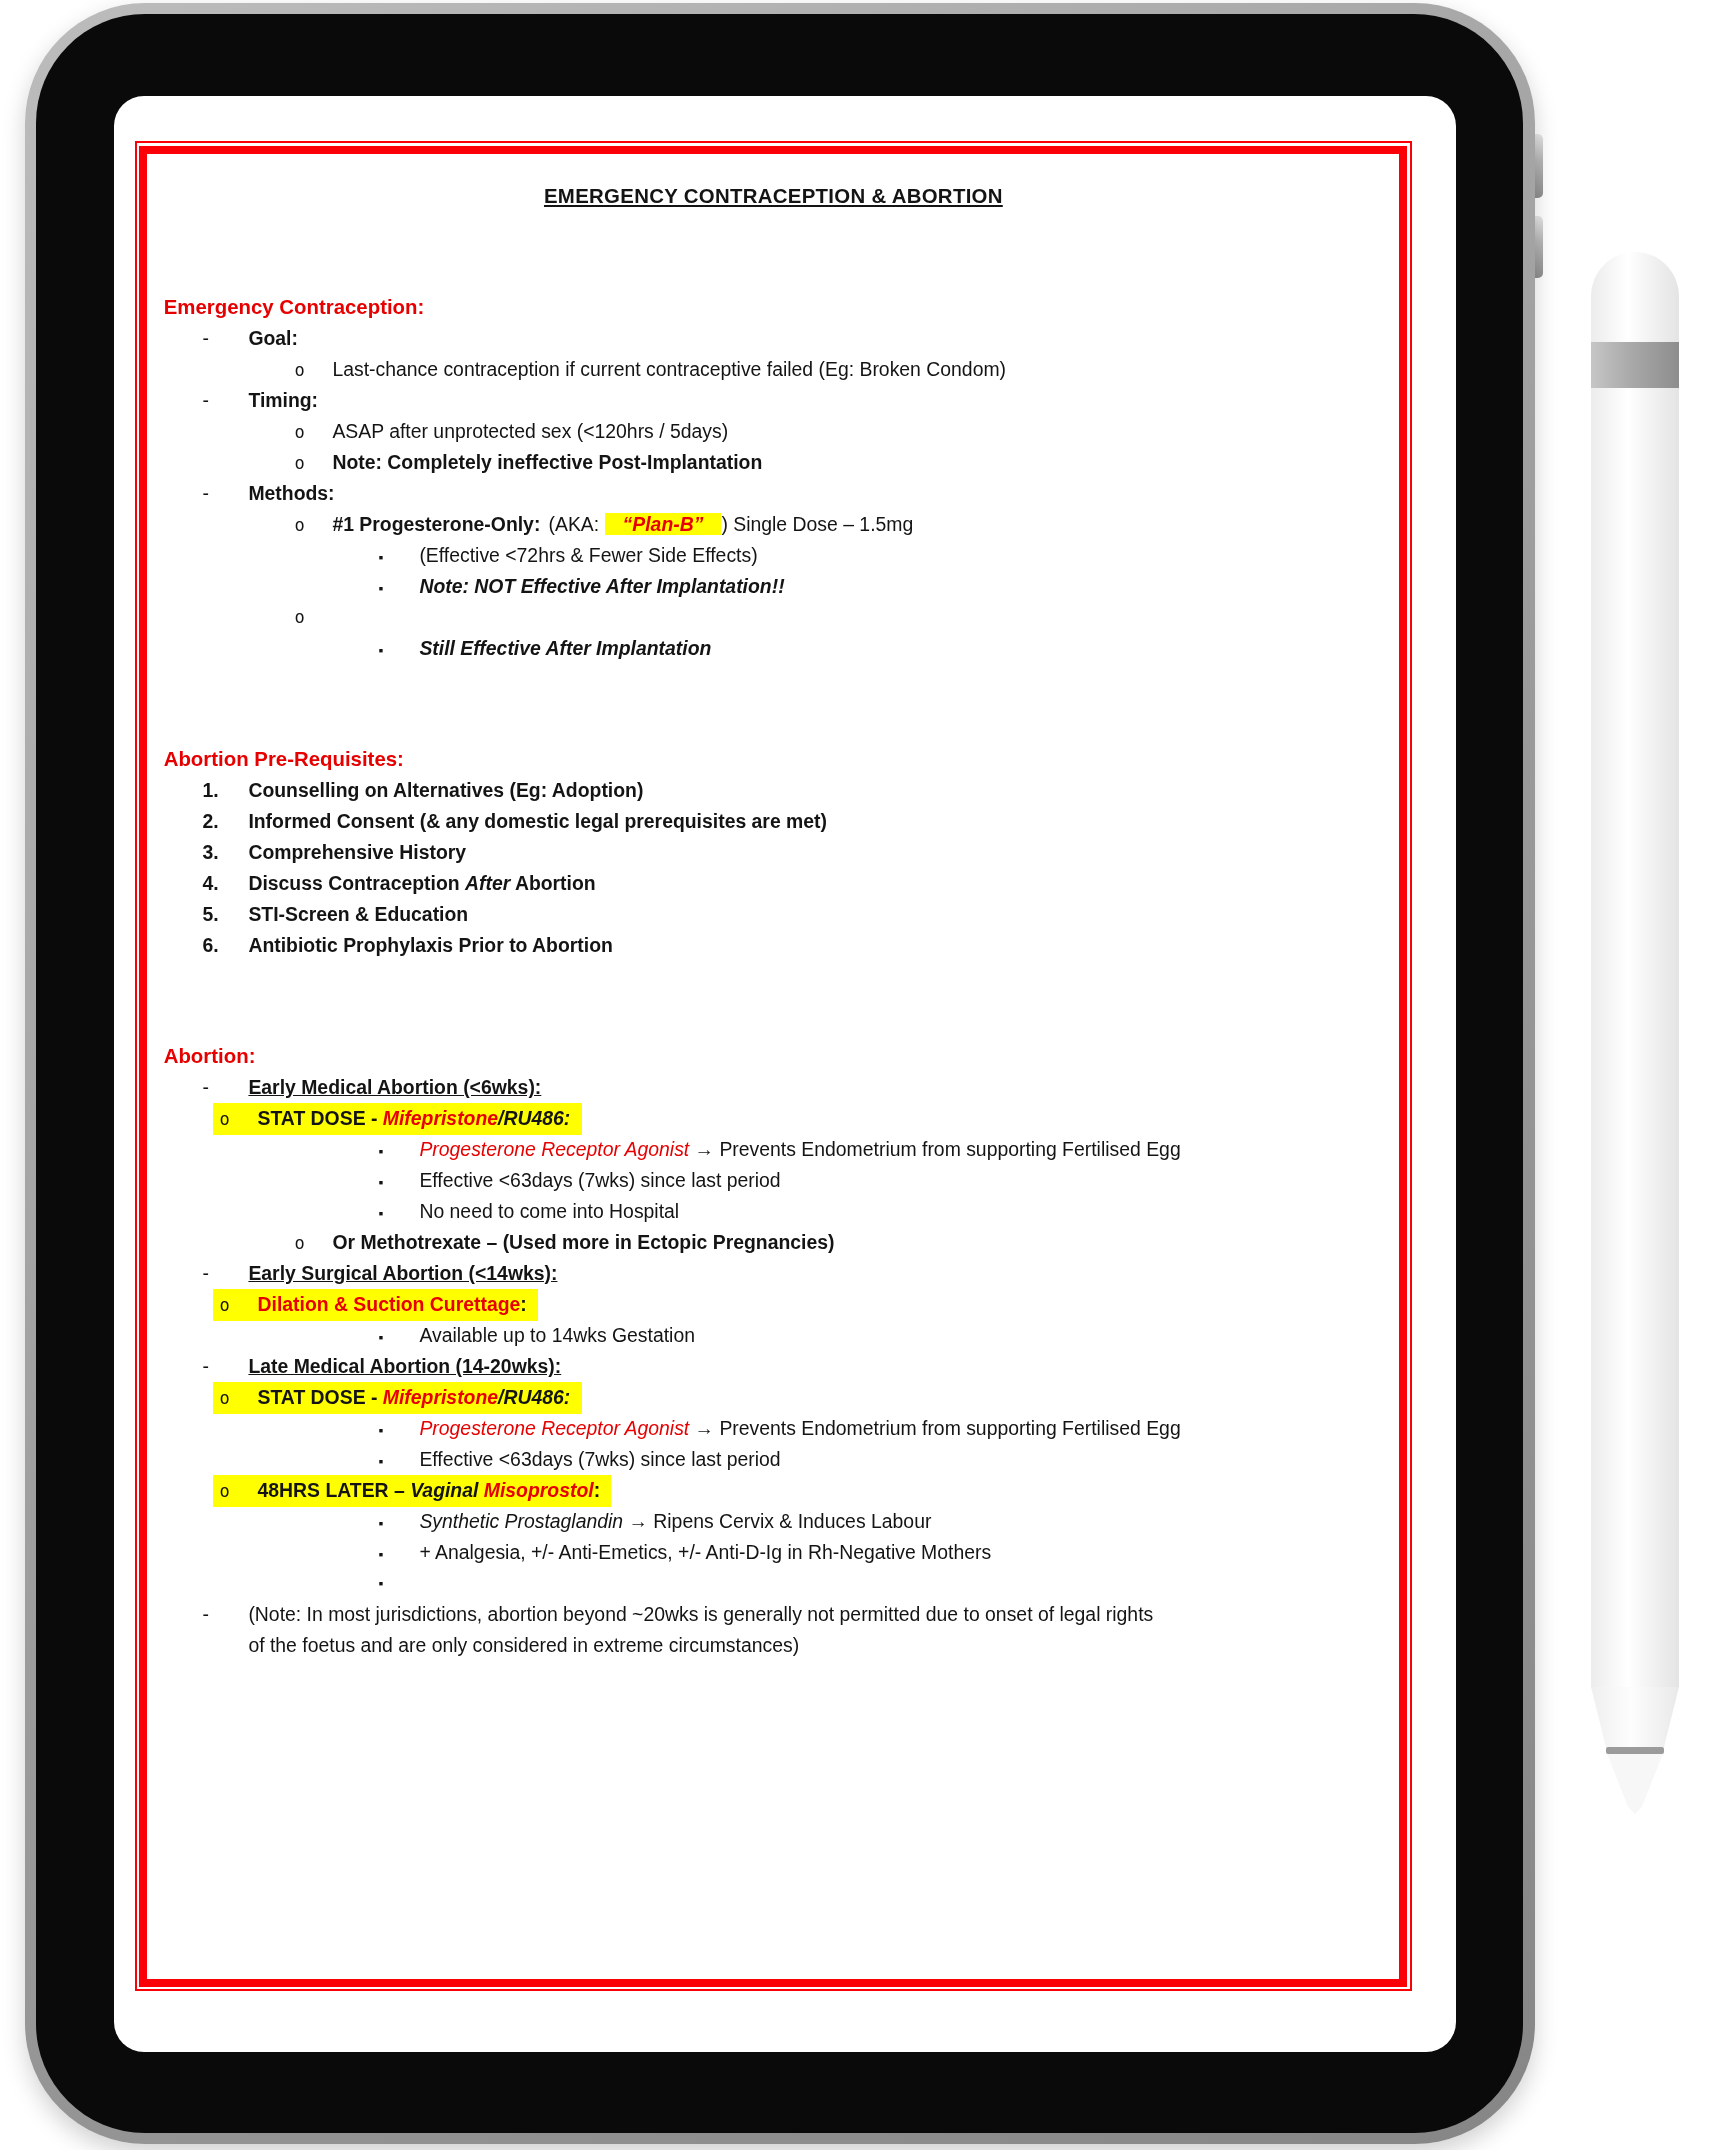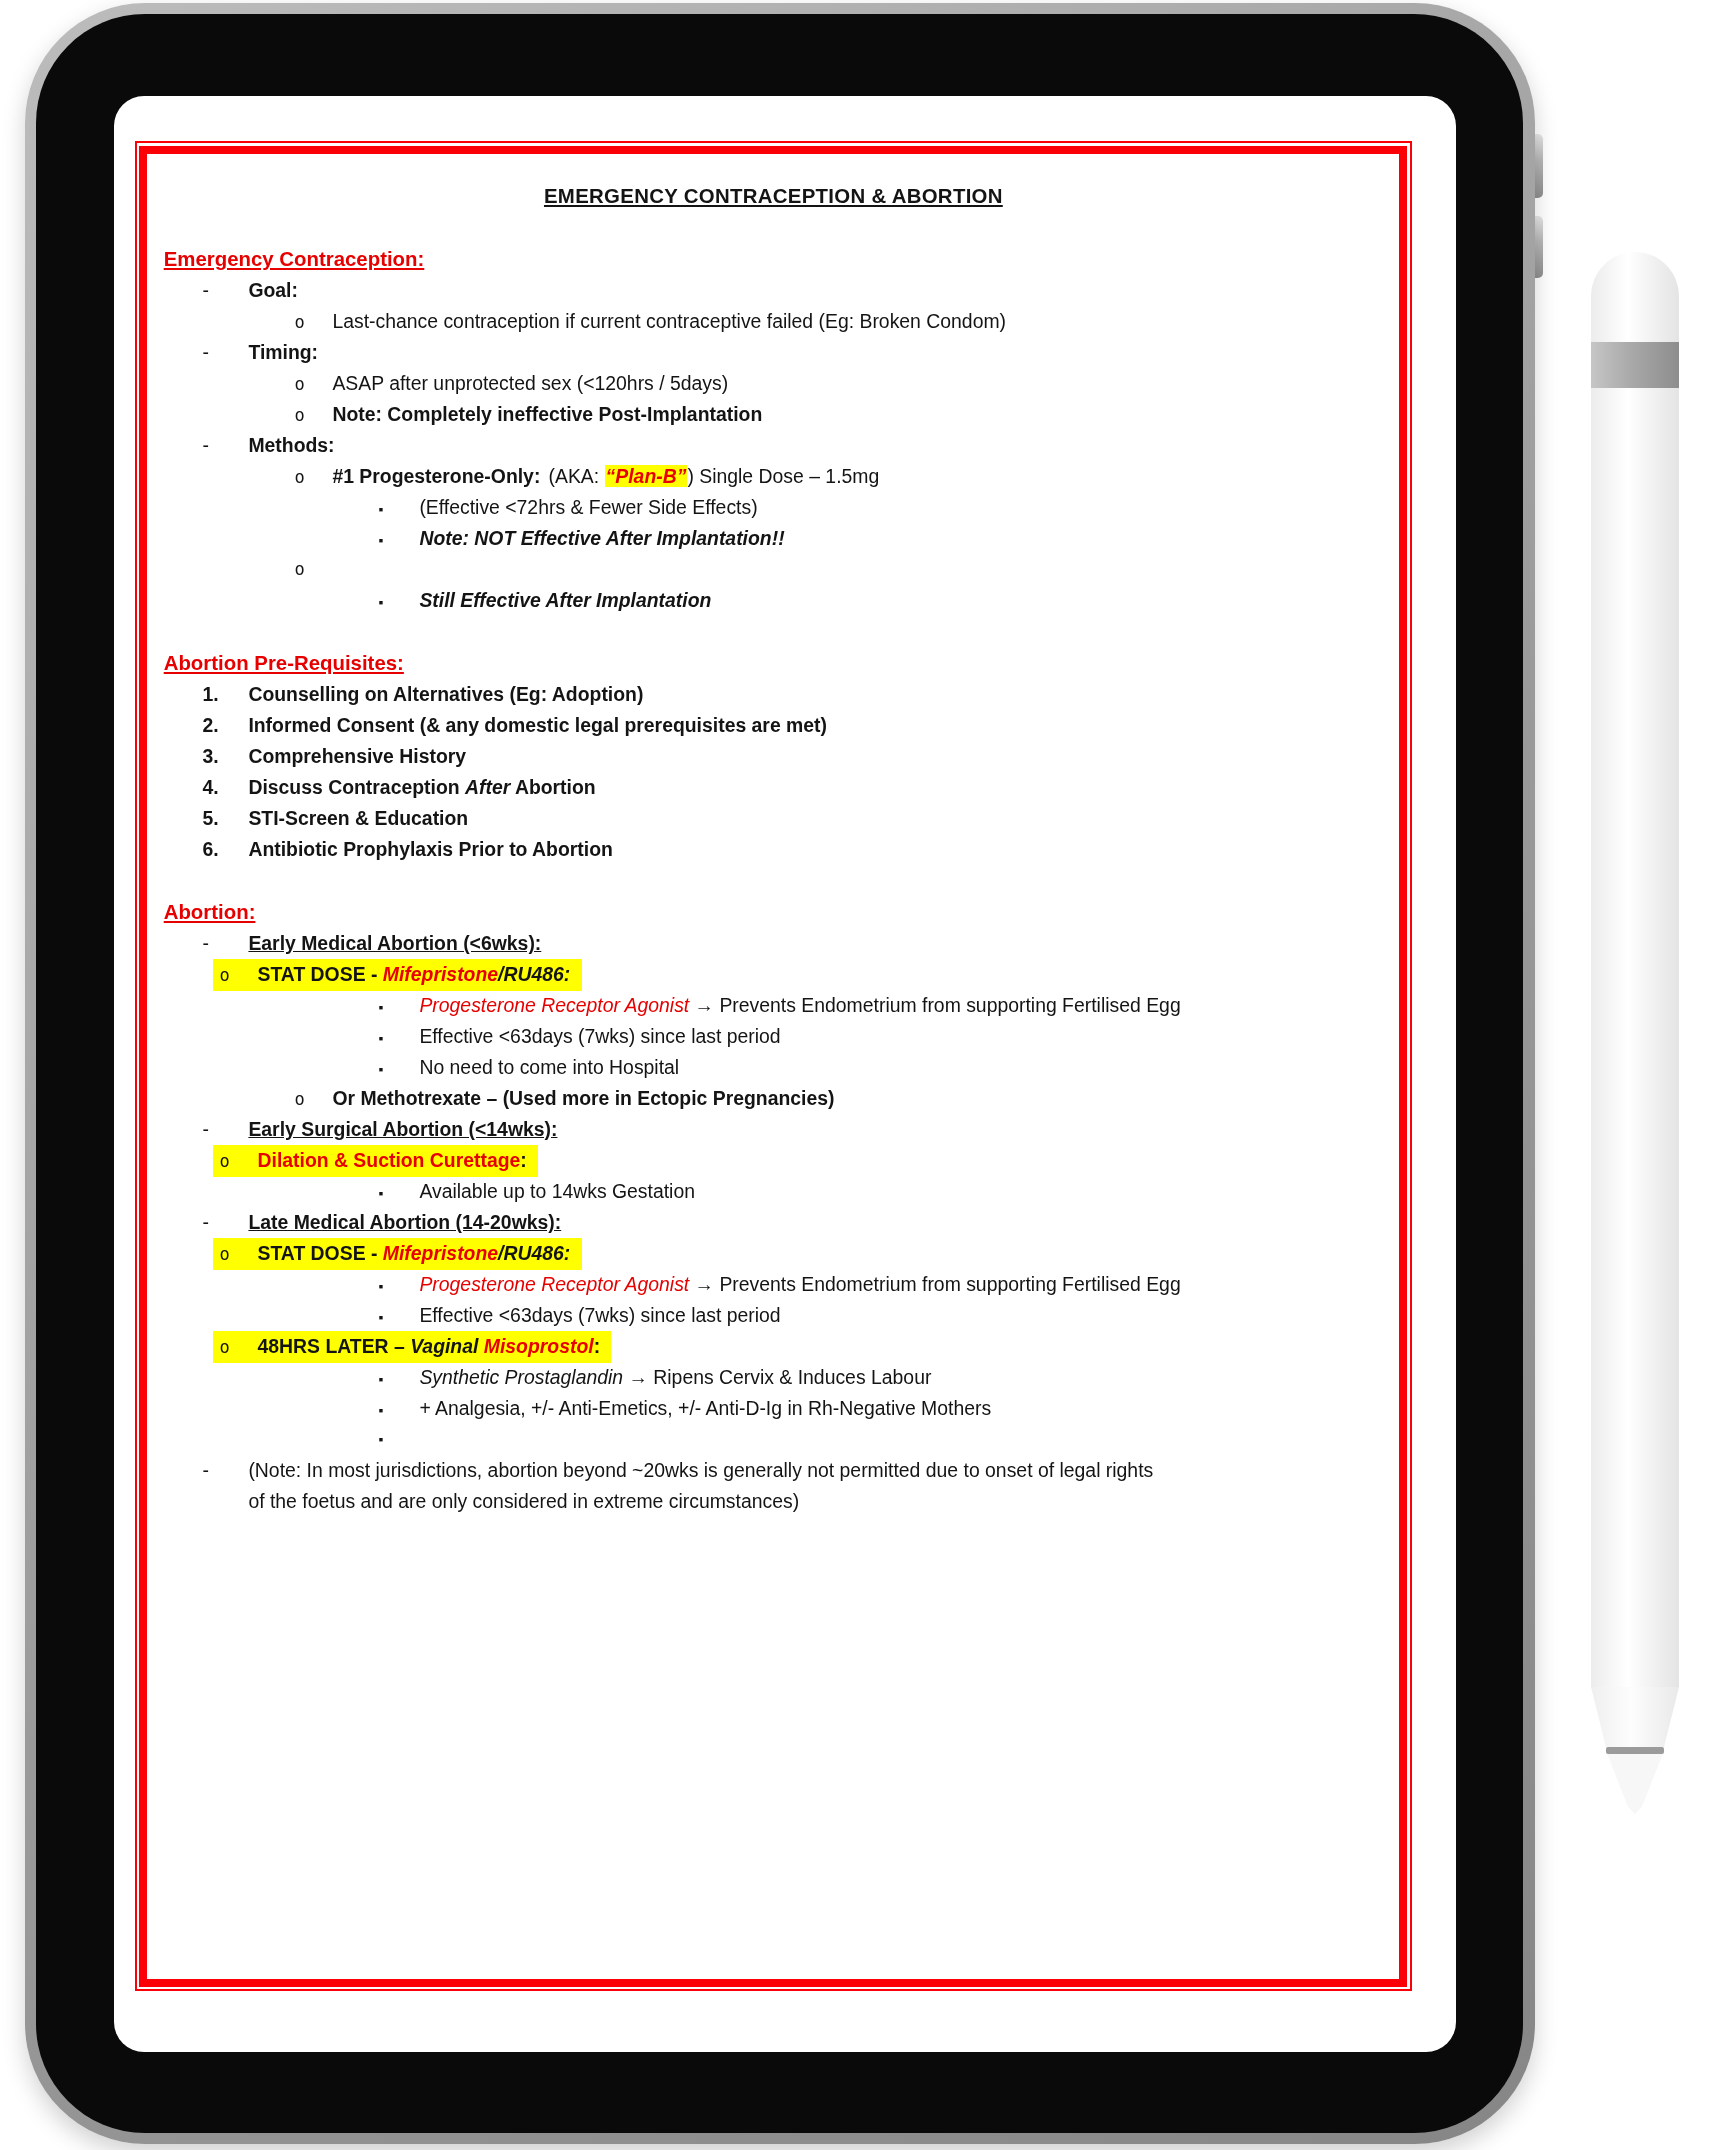--- a/index.html
+++ b/index.html
@@ -36,36 +36,36 @@
   .pencil-tip{position:absolute;top:1502px;left:15px;width:58px;height:60px;background:#f7f7f7;
     clip-path:polygon(2% 0,98% 0,62% 88%,50% 100%,38% 88%);}
   
   .page{position:absolute;left:21.4px;top:45px;width:1277px;height:1850px;box-sizing:border-box;
     border:2px solid var(--red-border);padding:2.5px;background:#fff;}
   .page-inner{width:100%;height:100%;box-sizing:border-box;border:8.2px solid var(--red-border);
     padding-top:13.3px;overflow:hidden;font-size:19.4px;line-height:31px;}
   .title-line{text-align:center;height:31px;line-height:31px;padding-top:14.3px;}
   .title{font-weight:bold;text-decoration:underline;font-size:20.4px;letter-spacing:0.3px;}
   .vsp{height:32px;}
-  .h{margin-left:16.3px;font-weight:bold;text-decoration:underline;height:31px;line-height:31px;font-size:20.4px;}
+  .h{margin-left:16.3px;font-weight:bold;height:31px;line-height:31px;font-size:20.4px;margin-top:48px;}
   .red{color:var(--red-text);}
   .b{font-weight:bold;}
   .i{font-style:italic;}
   .bi{font-weight:bold;font-style:italic;}
   .u{text-decoration:underline;}
   .line{display:flex;align-items:baseline;height:31px;line-height:31px;white-space:pre;}
   .mk{flex:0 0 auto;}
   .m1{margin-left:55px;width:46px;}
   .num{margin-left:55px;width:46px;font-weight:bold;}
   .m2{margin-left:147px;width:38px;font-family:"DejaVu Sans Mono",monospace;font-size:17px;}
   .m3{margin-left:231px;width:41px;font-size:13.8px;}
   .seg{flex:0 1 auto;white-space:pre;}
   .hl{display:inline-block;background:var(--hl);margin-left:66px;padding:0 11.2px 0 6.1px;white-space:pre;}
   .hl .m2h{display:inline-block;width:38px;font-family:"DejaVu Sans Mono",monospace;font-size:17px;}
-  .ihl{background:var(--hl);padding:0 1px;}
+  .ihl{background:var(--hl);padding:0 18px;}
   .gap1{display:inline-block;width:8.2px;}
   .tabgap{display:inline-block;width:33px;}
 </style>
 </head>
 <body>
 
 <div class="vol-btn" style="left:1525px;top:134px;height:64px;"></div>
 <div class="vol-btn" style="left:1525px;top:216px;height:62px;"></div>
 
 <div class="tablet">

